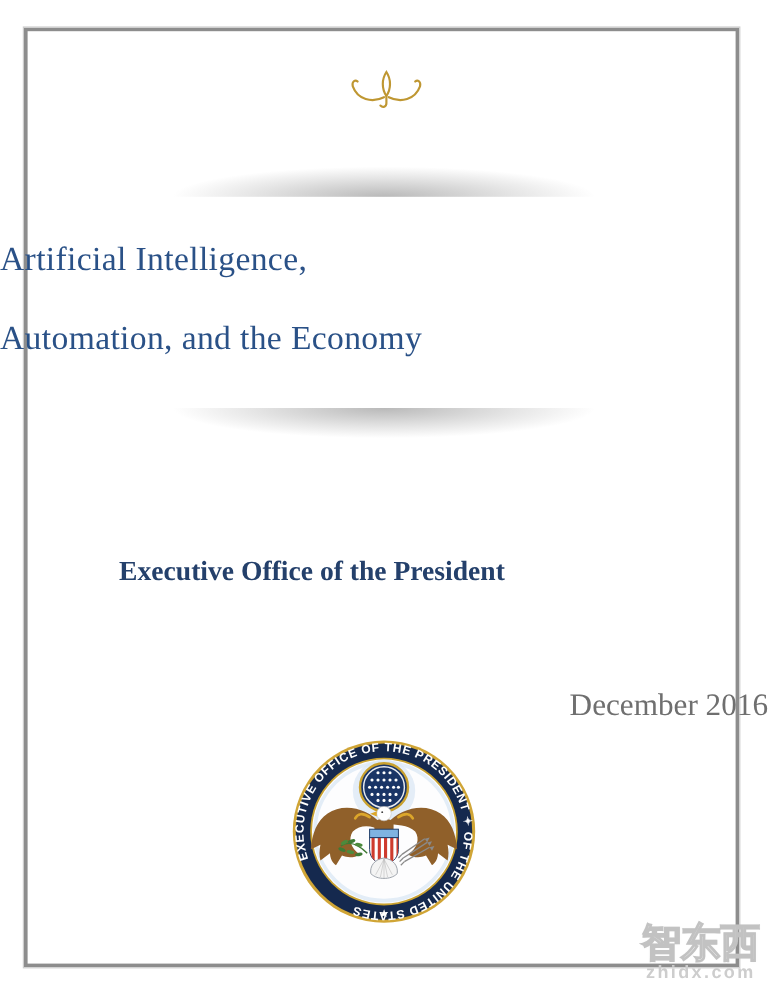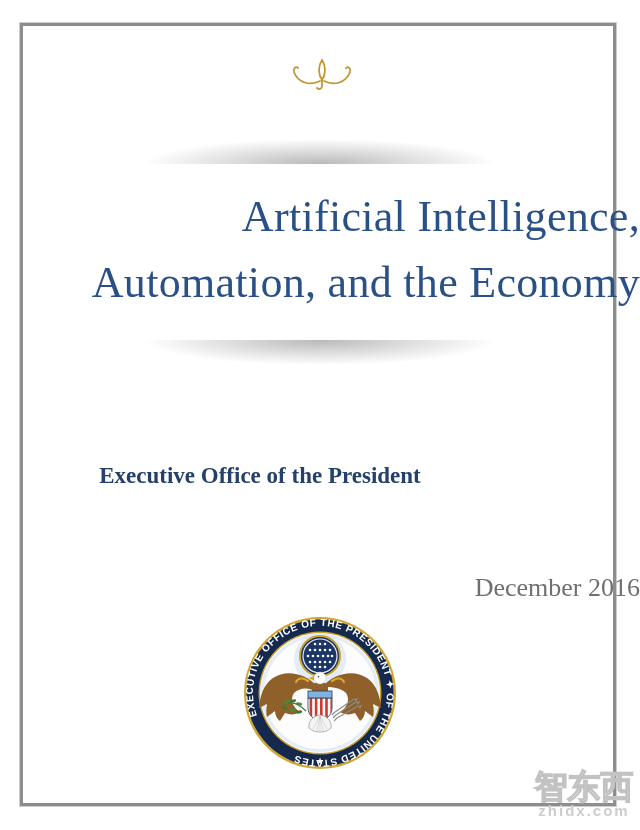--- a/index.html
+++ b/index.html
@@ -18,22 +18,22 @@
     top:136px;
     background:radial-gradient(ellipse 52% 115% at 50% 100%,
       rgba(70,70,70,.38) 0%, rgba(110,110,110,.17) 50%, rgba(255,255,255,0) 78%);
   }
   .divider.bottom{
     top:340px;
     background:radial-gradient(ellipse 52% 115% at 50% 0%,
       rgba(70,70,70,.38) 0%, rgba(110,110,110,.17) 50%, rgba(255,255,255,0) 78%);
   }
   .title-line{
-    position:absolute;left:0;width:640px;text-align:right;
-    color:#2a5187;font-size:44px;line-height:42px;font-weight:400;
+    position:absolute;left:0;width:640px;text-align:left;
+    color:#2a5187;font-size:28px;line-height:42px;font-weight:400;
     letter-spacing:.3px;
   }
   .title-line.l1{top:196px;}
   .title-line.l2{top:262px;}
   .subtitle{
     position:absolute;left:0;top:462px;width:520px;text-align:center;
     color:#24406b;font-size:23px;line-height:28px;font-weight:700;
   }
   .date{
     position:absolute;left:0;top:572px;width:640px;text-align:right;

